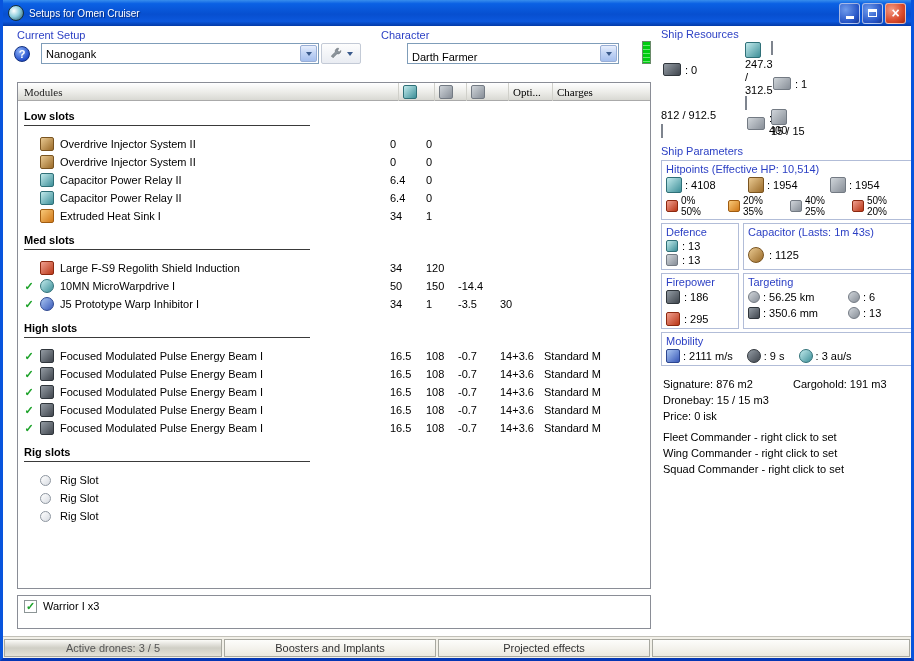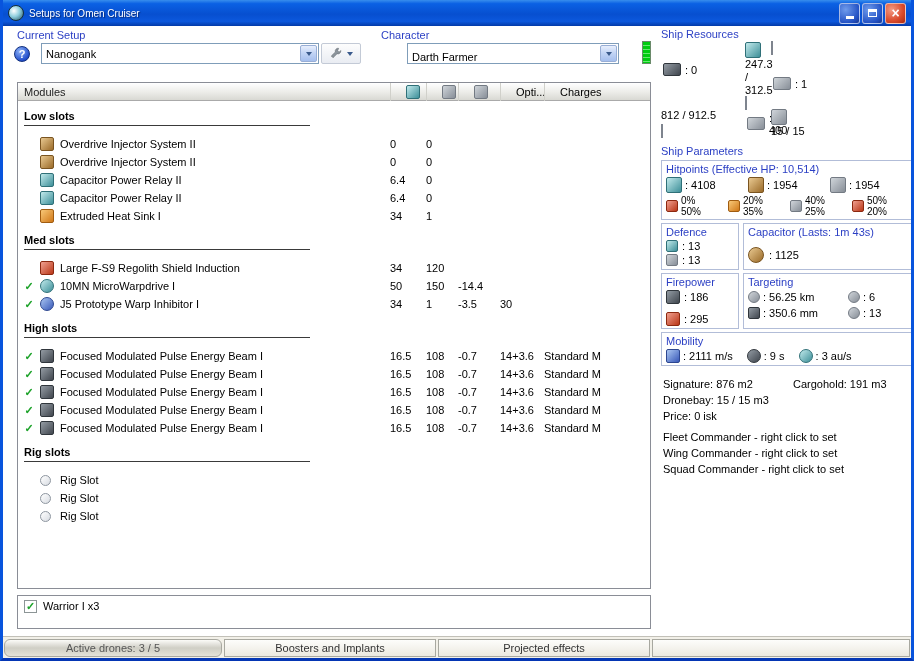--- a/index.html
+++ b/index.html
@@ -63,43 +63,43 @@
     display:flex; align-items:center; justify-content:center; gap:4px; }
   .char-bar { position:absolute; left:639px; top:15px; width:9px; height:23px;
     border:1px solid #6a8a6a; background:repeating-linear-gradient(180deg,#00cc10 0 3px,#66e870 3px 4px); }
 
   
   .modules-panel { position:absolute; left:14px; top:56px; width:634px; height:507px;
     border:1px solid #8a8d96; background:#fff; overflow:hidden; }
   .tbl-header { display:grid; grid-template-columns:22px 20px 330px 36px 32px 42px 44px 1fr;
     align-items:center; height:18px; background:linear-gradient(180deg,#ffffff,#ececе8 55%,#d9d9d3);
     background:linear-gradient(180deg,#ffffff,#ececE8 55%,#d9d9d3);
-    border-bottom:1px solid #aaa; }
+    border-bottom:1px solid #aaa;font-family:Liberation Serif, serif; }
   .h-modules { grid-column:1/4; padding-left:6px; color:#222; }
-  .h-cell { display:flex; align-items:center; height:18px; border-left:1px solid #d0d0ca; padding-left:15px; }
+  .h-cell { display:flex; align-items:center; height:18px; border-left:1px solid #d0d0ca; padding-left:4px;margin-left:8px; }
   .mod-row { display:grid; grid-template-columns:22px 20px 330px 36px 32px 42px 44px 1fr;
     align-items:center; height:18px; }
   .mod-row .check { color:#1ea32b; font-weight:bold; text-align:center; }
   .mod-row .mname { white-space:nowrap; overflow:hidden; }
   .mod-row .cv { white-space:nowrap; }
   .section-title { font-weight:bold; font-size:11px; margin:9px 0 9px 6px; width:286px;
     border-bottom:1px solid #3a3a3a; padding-bottom:3px; }
   .rig-circle { width:11px; height:11px; border-radius:50%; border:1px solid #8e96a0;
     background:linear-gradient(135deg,#ffffff,#d8dce2); display:inline-block; }
 
   
   .drones-panel { position:absolute; left:14px; top:569px; width:634px; height:34px;
     border:1px solid #8a8d96; background:#fff; padding:4px 6px; display:flex; align-items:flex-start; gap:6px; }
   .checkbox { width:13px; height:13px; border:1px solid #8c9596; background:#fff;
     color:#1ea32b; font-weight:bold; font-size:11px; line-height:11px; text-align:center; }
   .bottom-bar { position:absolute; left:0; top:610px; width:908px; height:22px;
     background:#f2f0e8; border-top:1px solid #c2c0b8; display:flex; align-items:center; }
   .bb-cell { height:18px; margin:1px; display:flex; align-items:center; justify-content:center;
     border:1px solid #a8a8a0; font-size:11px; color:#333; }
-  .bb-active { width:218px; background:linear-gradient(180deg,#fbfbf8,#cfcec5 50%,#e4e2d8); color:#555;border-radius:6px; }
+  .bb-active { width:218px; background:linear-gradient(180deg,#fbfbf8,#cfcec5 50%,#e4e2d8); color:#555; }
   .bb-plain  { width:212px; background:linear-gradient(180deg,#fdfdfb,#ece9e0); }
   .bb-fill { flex:1; height:18px; margin:1px; background:linear-gradient(180deg,#fdfdfb,#ece9e0);
     border:1px solid #a8a8a0; }
 
   
   .right-col { position:absolute; left:658px; top:2px; width:288px; }
   .res-grid { display:grid; grid-template-columns:84px 26px 1fr; margin-top:2px; }
   .res-left { grid-row:span 2; display:flex; align-items:center; gap:4px; padding-left:2px; }
   .res-mid { display:flex; align-items:center; }
   .res-bar { width:142px; height:9px; border:1px solid #7e848e; background:#fff; margin-top:2px; }

